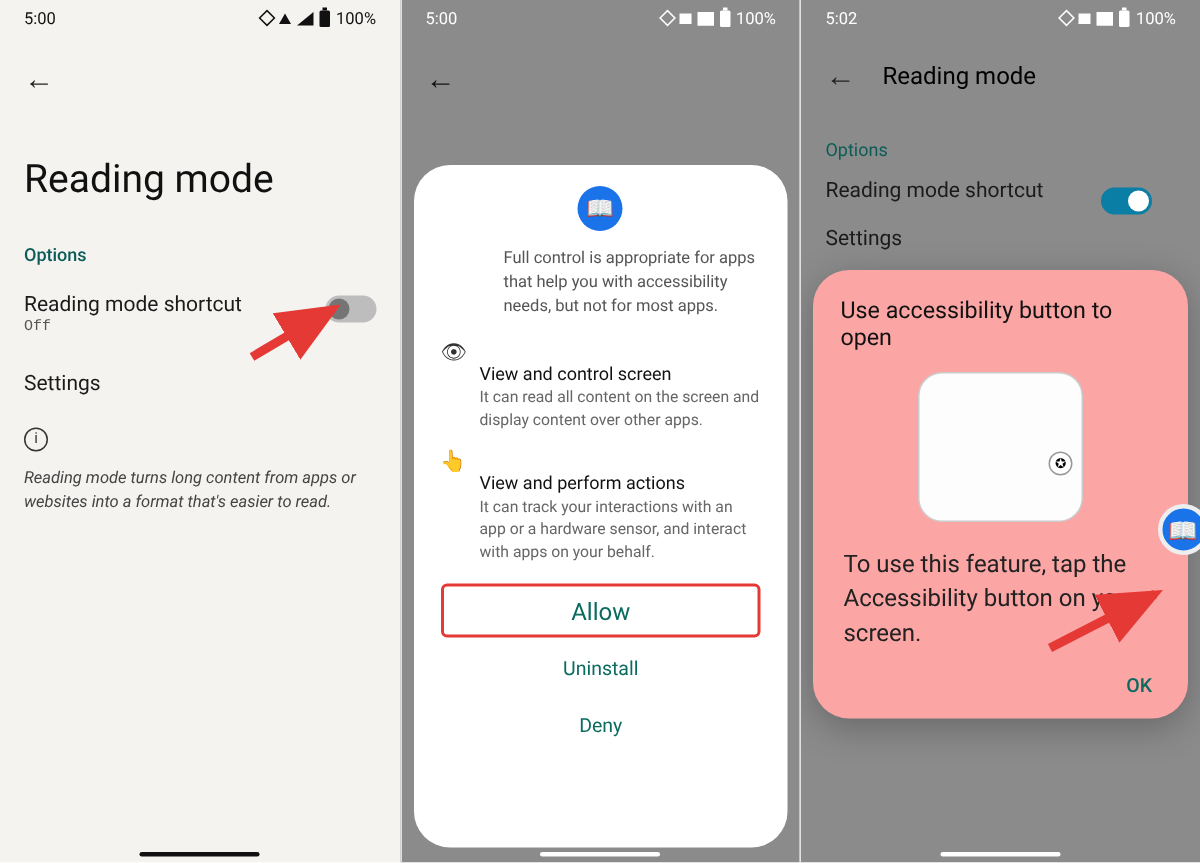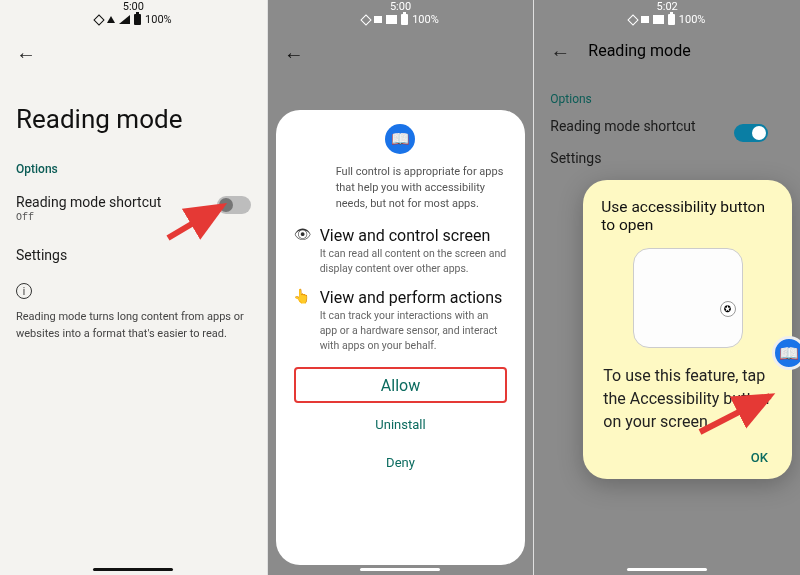--- a/index.html
+++ b/index.html
@@ -2,21 +2,21 @@
 <html><head>
 <meta charset="utf-8">
 <style>
   * { box-sizing: border-box; margin: 0; padding: 0; }
   html, body { width: 800px; height: 575px; font-family: Roboto, "Segoe UI", Arial, sans-serif; background: #fff; }
   .row { display: flex; width: 800px; height: 575px; }
   .phone { position: relative; width: 266.66px; height: 575px; overflow: hidden; }
   .phone + .phone { border-left: 1px solid #e0e0e0; }
 
   
-  .statusbar { display: flex; justify-content: space-between; align-items: center; height: 24px; padding: 0 16px; font-size: 11px; color: #111; flex-direction: column; }
+  .statusbar { display: flex; justify-content: space-between; align-items: center; height: 24px; padding: 0 16px; font-size: 11px; color: #111; }
   .statusbar .icons { display: flex; align-items: center; gap: 4px; }
   .tri { width: 0; height: 0; border-left: 4px solid transparent; border-right: 4px solid transparent; border-bottom: 7px solid #111; }
   .sig { width: 0; height: 0; border-style: solid; border-width: 0 0 9px 11px; border-color: transparent transparent #111 transparent; }
   .bat { display: inline-block; width: 7px; height: 11px; background: #111; border-radius: 1px; position: relative; }
   .bat::before { content:""; position:absolute; top:-2px; left:2px; width:3px; height:2px; background:#111; }
   .diamond { width:8px; height:8px; transform: rotate(45deg); border:1px solid #111; }
 
   
   .s1 { background: #f4f3f0; }
   .back-row { padding: 16px 16px 0; }
@@ -24,51 +24,51 @@
   .s1-title { font-size: 26px; font-weight: 400; padding: 40px 16px 24px; color:#111; }
   .sect-label { color: #0b5c56; font-size: 12px; font-weight: 500; padding: 4px 16px 10px; }
   .item { padding: 8px 16px 16px; position: relative; }
   .item .lab { font-size: 14px; color:#1b1b1b; }
   .item .sub { font-size: 10px; color:#555; margin-top:2px;font-family:Liberation Mono, monospace; }
   .toggle-off { position:absolute; right:16px; top:10px; width:34px; height:18px; border-radius:10px; background:#bdbdbd; }
   .toggle-off::after { content:""; position:absolute; left:2px; top:2px; width:14px; height:14px; border-radius:50%; background:#757575; }
   .toggle-on { position:absolute; right:16px; top:10px; width:34px; height:18px; border-radius:10px; background:#0a7ea4; }
   .toggle-on::after { content:""; position:absolute; right:2px; top:2px; width:14px; height:14px; border-radius:50%; background:#fff; }
   .info-icon { display:inline-flex; width:16px; height:16px; border:1.5px solid #333; border-radius:50%; align-items:center; justify-content:center; font-size:10px; color:#333; margin:4px 16px 10px; }
-  .desc { font-size:11px; line-height:1.5; color:#444; padding:0 16px; }
+  .desc { font-size:11px; line-height:1.5; color:#444; padding:0 16px;font-style:italic; }
 
   
   .s2 { background:#8b8b8b; }
   .s2 .statusbar { color:#fff; }
   .s2 .statusbar .tri,.s2 .statusbar .sig,.s2 .statusbar .bat,.s2 .statusbar .bat::before{ border-bottom-color:#fff; border-color:transparent transparent #fff transparent; background:#fff; }
   .s2 .statusbar .diamond{ border-color:#fff; }
   .s2 .back-arrow{ color:#111; padding:16px; font-size:20px; }
   .dialog2 { position:absolute; left:8px; right:8px; top:110px; bottom:10px; background:#fff; border-radius:24px; padding:14px 18px 6px; }
   .app-icon { width:30px; height:30px; border-radius:50%; background:#1a73e8; margin:0 auto 10px; display:flex; align-items:center; justify-content:center; color:#fff; font-size:15px; }
   .d2-title { text-align:center; font-size:15px; color:#111; line-height:1.35; padding:0 6px 10px; }
   .d2-sub { font-size:11px; color:#555; line-height:1.45; padding:0 2px 14px;margin-left:40px; }
   .perm { display:flex; gap:10px; padding-bottom:12px; }
   .perm .ic { font-size:14px; width:16px; color:#333; flex-shrink:0; }
-  .perm .pt { font-size:16px; color:#111; }
+  .perm .pt { font-size:12px; color:#111;margin-top:16px; }
   .perm .pd { font-size:10.5px; color:#666; line-height:1.4; margin-top:2px; }
   .btn-outline { border:2.5px solid #e53935; border-radius:4px; height:36px; display:flex; align-items:center; justify-content:center; color:#0b6b5f; font-size:16px; margin-top:2px; cursor:pointer; }
   .btn-flat { height:34px; display:flex; align-items:center; justify-content:center; color:#0b6b5f; font-size:13px; cursor:pointer; margin-top:4px; }
 
   
   .s3 { background:#8b8b8b; }
   .s3 .statusbar { color:#fff; }
   .s3 .statusbar .tri,.s3 .statusbar .sig,.s3 .statusbar .bat,.s3 .statusbar .bat::before{ border-bottom-color:#fff; border-color:transparent transparent #fff transparent; background:#fff; }
   .s3 .statusbar .diamond{ border-color:#fff; }
   .s3-top { padding: 14px 16px 0; display:flex; align-items:center; gap:18px; }
   .bg-panel { padding:20px 16px 0; }
   .bg-sect { color:#0b5c56; font-size:12px; padding:10px 0 8px; }
   .bg-item { position:relative; padding:4px 0 12px; }
   .bg-item .lab { font-size:14px; color:#1b1b1b; }
   .bg-item .sub { font-size:11px; color:#555; margin-top:2px; }
-  .dialog3 { position:absolute; left:8px; right:8px; top:180px; background:#fef9c3; border-radius:24px; padding:18px 18px 10px; box-shadow:0 6px 24px rgba(0,0,0,.25);margin-left:41px; }
+  .dialog3 { position:absolute; left:8px; right:8px; top:180px; background:#fca5a5; border-radius:24px; padding:18px 18px 10px; box-shadow:0 6px 24px rgba(0,0,0,.25); }
   .d3-title { font-size:15.5px; color:#111; padding-bottom:8px; }
   .d3-ill { position:relative; width:110px; height:100px; margin:6px auto 10px; border:1px solid #ccc; border-radius:16px; background:#fdfdfd; }
   .d3-ill .dot { position:absolute; right:6px; bottom:30px; width:16px; height:16px; border-radius:50%; background:#fff; border:1px solid #999; display:flex; align-items:center; justify-content:center; font-size:9px; }
   .d3-desc { font-size:16px; color:#222; line-height:1.45; padding:6px 2px 10px; }
   .d3-ok { text-align:right; color:#0b6b5f; font-size:13px; font-weight:500; padding:6px 6px 4px; cursor:pointer; }
   .fab { position:absolute; right:-6px; top:336px; width:34px; height:34px; border-radius:50%; background:#1a73e8; color:#fff; display:flex; align-items:center; justify-content:center; font-size:16px; border:3px solid #eee; }
 
   
   .arrow { position:absolute; pointer-events:none; }
   .arrow svg { display:block; }

